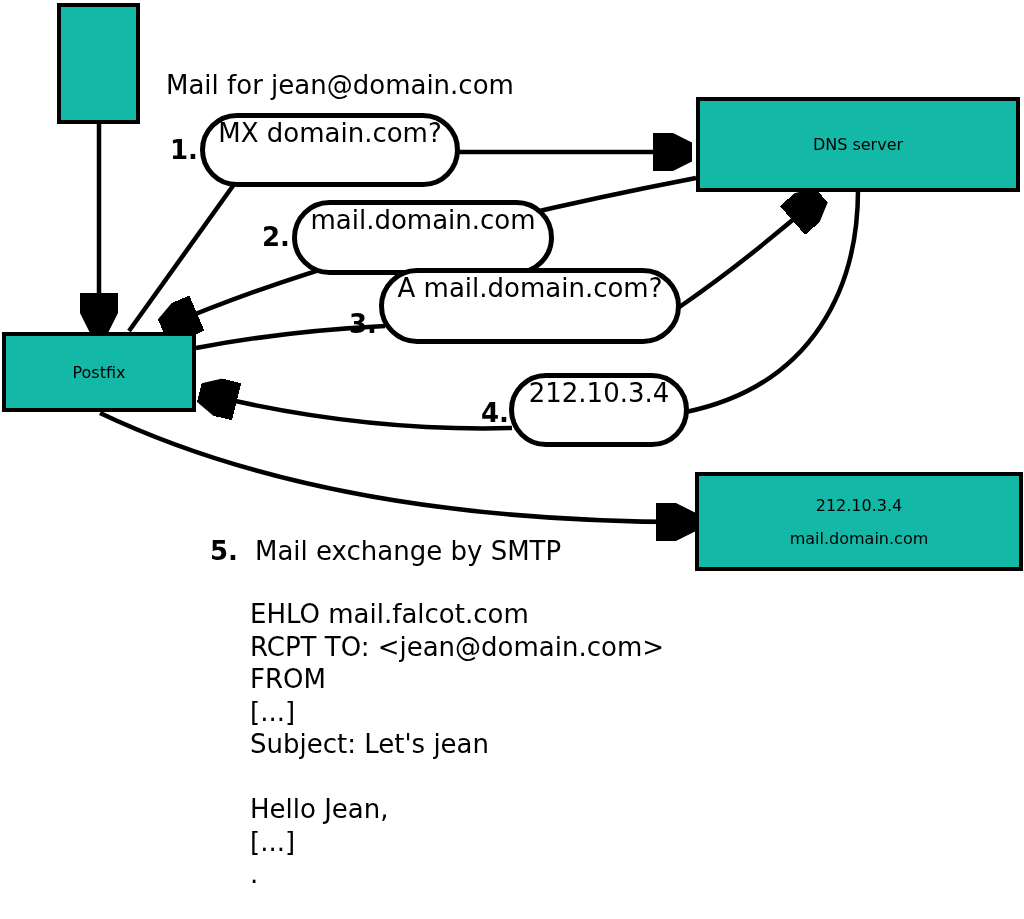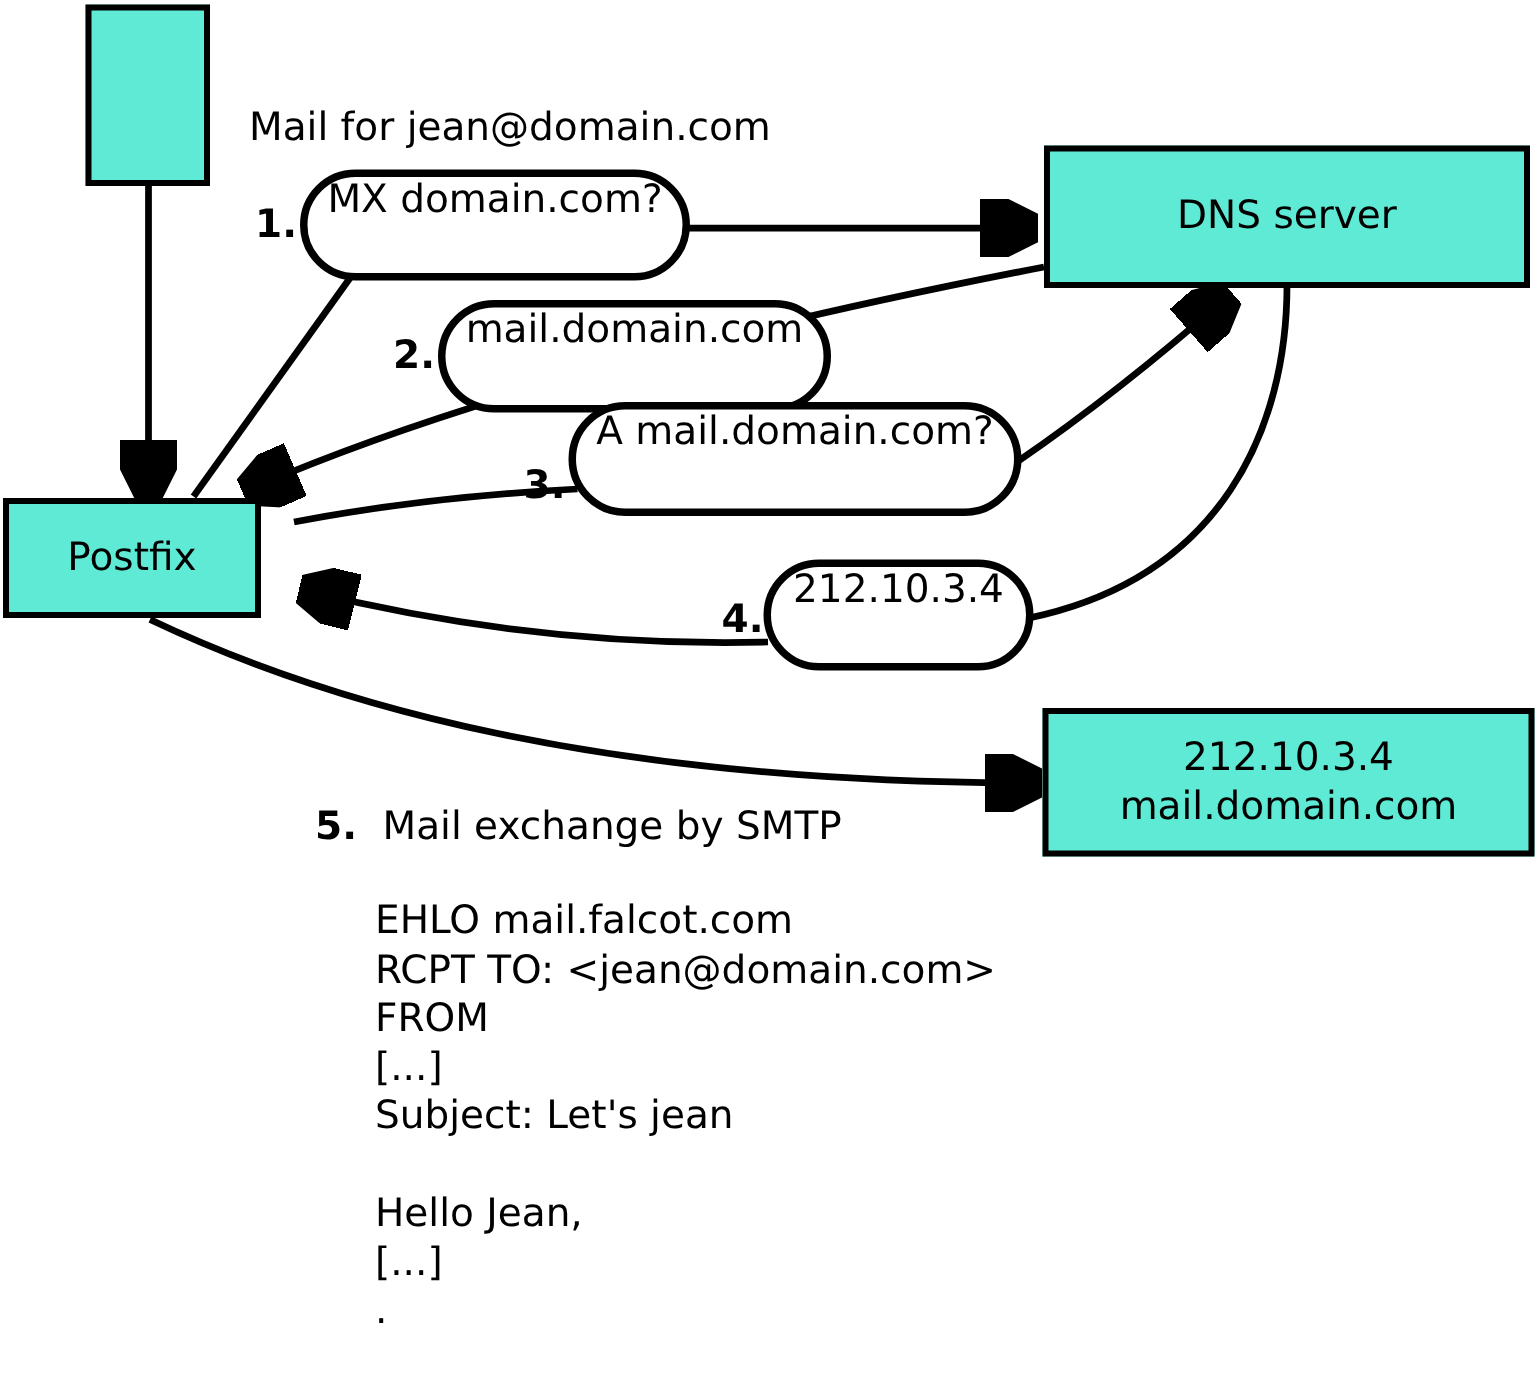--- a/index.html
+++ b/index.html
@@ -11,33 +11,33 @@
     font-family: "DejaVu Sans", "Liberation Sans", sans-serif;
     color: #000000;
     overflow: hidden;
   }
   #wires { position: absolute; left: 0; top: 0; width: 1024px; height: 919px; }
   #wires path { stroke: #000000; stroke-width: 4.5; fill: none; }
 
   .node {
     position: absolute;
     box-sizing: border-box;
-    background: #5eead4;
+    background: #14b8a6;
     border: 4px solid #000000;
     display: flex;
     flex-direction: column;
     align-items: center;
     justify-content: center;
-    font-size: 26px;
+    font-size: 16px;
     line-height: 33px;
     text-align: center;
     white-space: nowrap;
   }
   #envelope { left: 57px;  top: 3px;   width: 83px;  height: 121px; }
-  #postfix  { left: 2px;   top: 332px; width: 172px; height: 80px; }
+  #postfix  { left: 2px;   top: 332px; width: 194px; height: 80px; }
   #dns      { left: 696px; top: 97px;  width: 324px; height: 95px; }
   #mailsrv  { left: 695px; top: 472px; width: 328px; height: 99px; }
 
   .pill {
     position: absolute;
     box-sizing: border-box;
     background: #ffffff;
     border: 5px solid #000000;
     border-radius: 38px;
     display: flex;

